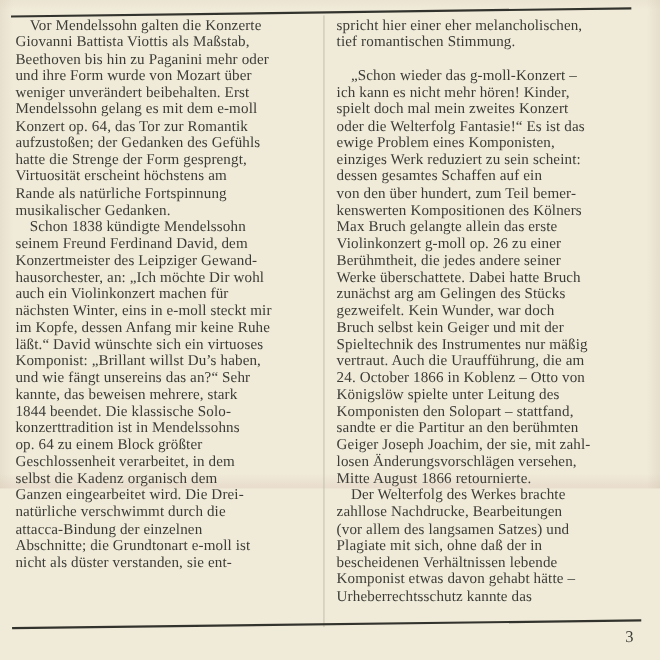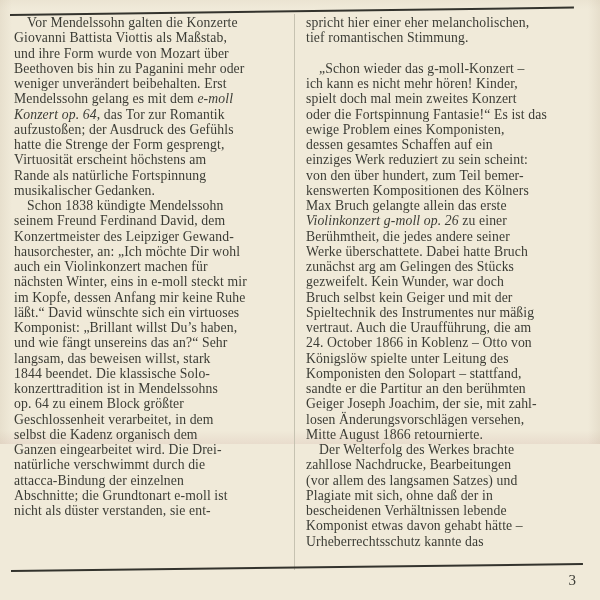--- a/index.html
+++ b/index.html
@@ -30,78 +30,78 @@
   .column{
     position:absolute;top:15px;
   }
   .column.left{left:14px;width:278px;}
   .column.right{left:306px;width:288px;}
   .line{
     font-size:13.7px;line-height:15.25px;height:15.25px;
     white-space:nowrap;letter-spacing:0.12px;
   }
   .line.ind{padding-left:13px;}
-  .it{font-style:italic;}
+  .it{}
   .page-number{
     position:absolute;top:572px;right:24px;
     font-size:15px;color:var(--ink,#3b3c35);
   }
 </style>
 </head>
 <body>
 
 <div class="page">
   <div class="rule top"></div>
   <div class="divider"></div>
   <div class="column left">
       <div class="line ind"><span>Vor Mendelssohn galten die Konzerte</span></div>
       <div class="line"><span>Giovanni Battista Viottis als Maßstab,</span></div>
+      <div class="line"><span>Beethoven bis hin zu Paganini mehr oder</span></div>
       <div class="line"><span>und ihre Form wurde von Mozart über</span></div>
-      <div class="line"><span>Beethoven bis hin zu Paganini mehr oder</span></div>
       <div class="line"><span>weniger unverändert beibehalten. Erst</span></div>
       <div class="line"><span>Mendelssohn gelang es mit dem </span><span class="it">e-moll</span></div>
       <div class="line"><span class="it">Konzert op. 64</span><span>, das Tor zur Romantik</span></div>
-      <div class="line"><span>aufzustoßen; der Ausdruck des Gefühls</span></div>
+      <div class="line"><span>aufzustoßen; der Gedanken des Gefühls</span></div>
       <div class="line"><span>hatte die Strenge der Form gesprengt,</span></div>
       <div class="line"><span>Virtuosität erscheint höchstens am</span></div>
       <div class="line"><span>Rande als natürliche Fortspinnung</span></div>
       <div class="line"><span>musikalischer Gedanken.</span></div>
       <div class="line ind"><span>Schon 1838 kündigte Mendelssohn</span></div>
       <div class="line"><span>seinem Freund Ferdinand David, dem</span></div>
       <div class="line"><span>Konzertmeister des Leipziger Gewand-</span></div>
       <div class="line"><span>hausorchester, an: „Ich möchte Dir wohl</span></div>
       <div class="line"><span>auch ein Violinkonzert machen für</span></div>
       <div class="line"><span>nächsten Winter, eins in e-moll steckt mir</span></div>
       <div class="line"><span>im Kopfe, dessen Anfang mir keine Ruhe</span></div>
       <div class="line"><span>läßt.“ David wünschte sich ein virtuoses</span></div>
       <div class="line"><span>Komponist: „Brillant willst Du’s haben,</span></div>
       <div class="line"><span>und wie fängt unsereins das an?“ Sehr</span></div>
-      <div class="line"><span>langsam, das beweisen willst, stark</span></div>
+      <div class="line"><span>kannte, das beweisen mehrere, stark</span></div>
       <div class="line"><span>1844 beendet. Die klassische Solo-</span></div>
       <div class="line"><span>konzerttradition ist in Mendelssohns</span></div>
       <div class="line"><span>op. 64 zu einem Block größter</span></div>
       <div class="line"><span>Geschlossenheit verarbeitet, in dem</span></div>
       <div class="line"><span>selbst die Kadenz organisch dem</span></div>
       <div class="line"><span>Ganzen eingearbeitet wird. Die Drei-</span></div>
       <div class="line"><span>natürliche verschwimmt durch die</span></div>
       <div class="line"><span>attacca-Bindung der einzelnen</span></div>
       <div class="line"><span>Abschnitte; die Grundtonart e-moll ist</span></div>
       <div class="line"><span>nicht als düster verstanden, sie ent-</span></div>
     </div>
   <div class="column right">
       <div class="line"><span>spricht hier einer eher melancholischen,</span></div>
       <div class="line"><span>tief romantischen Stimmung.</span></div>
       <div class="line"></div>
       <div class="line ind"><span>„Schon wieder das g-moll-Konzert –</span></div>
       <div class="line"><span>ich kann es nicht mehr hören! Kinder,</span></div>
       <div class="line"><span>spielt doch mal mein zweites Konzert</span></div>
-      <div class="line"><span>oder die Fortspinnung Fantasie!“ Es ist das</span></div>
+      <div class="line"><span>oder die Welterfolg Fantasie!“ Es ist das</span></div>
       <div class="line"><span>ewige Problem eines Komponisten,</span></div>
+      <div class="line"><span>einziges Werk reduziert zu sein scheint:</span></div>
       <div class="line"><span>dessen gesamtes Schaffen auf ein</span></div>
-      <div class="line"><span>einziges Werk reduziert zu sein scheint:</span></div>
       <div class="line"><span>von den über hundert, zum Teil bemer-</span></div>
       <div class="line"><span>kenswerten Kompositionen des Kölners</span></div>
       <div class="line"><span>Max Bruch gelangte allein das erste</span></div>
       <div class="line"><span class="it">Violinkonzert g-moll op. 26</span><span> zu einer</span></div>
       <div class="line"><span>Berühmtheit, die jedes andere seiner</span></div>
       <div class="line"><span>Werke überschattete. Dabei hatte Bruch</span></div>
       <div class="line"><span>zunächst arg am Gelingen des Stücks</span></div>
       <div class="line"><span>gezweifelt. Kein Wunder, war doch</span></div>
       <div class="line"><span>Bruch selbst kein Geiger und mit der</span></div>
       <div class="line"><span>Spieltechnik des Instrumentes nur mäßig</span></div>

